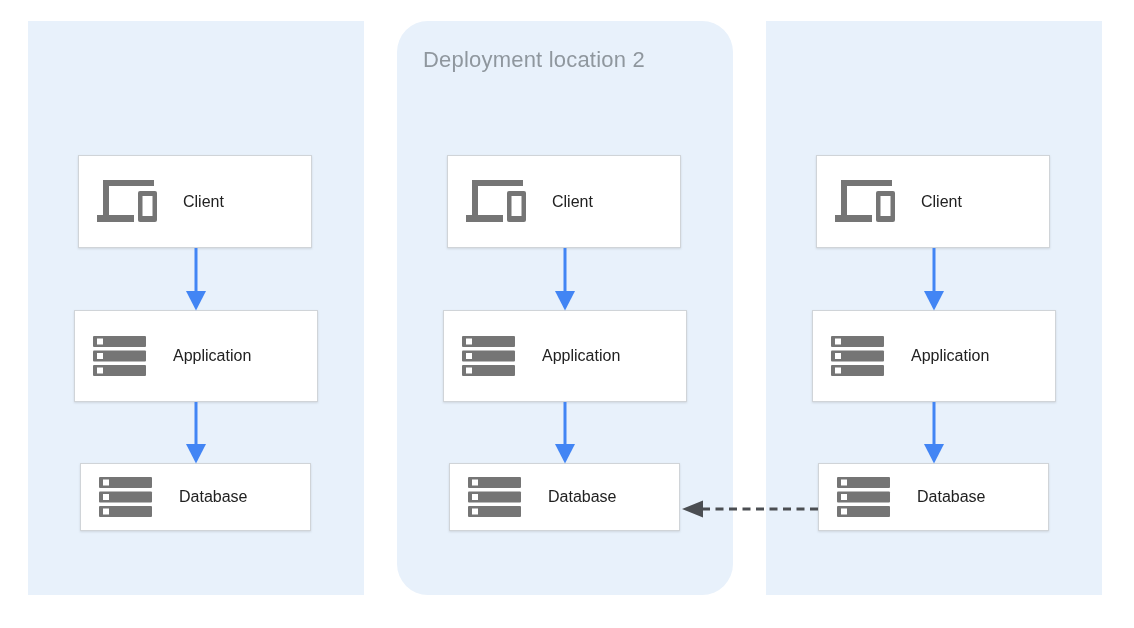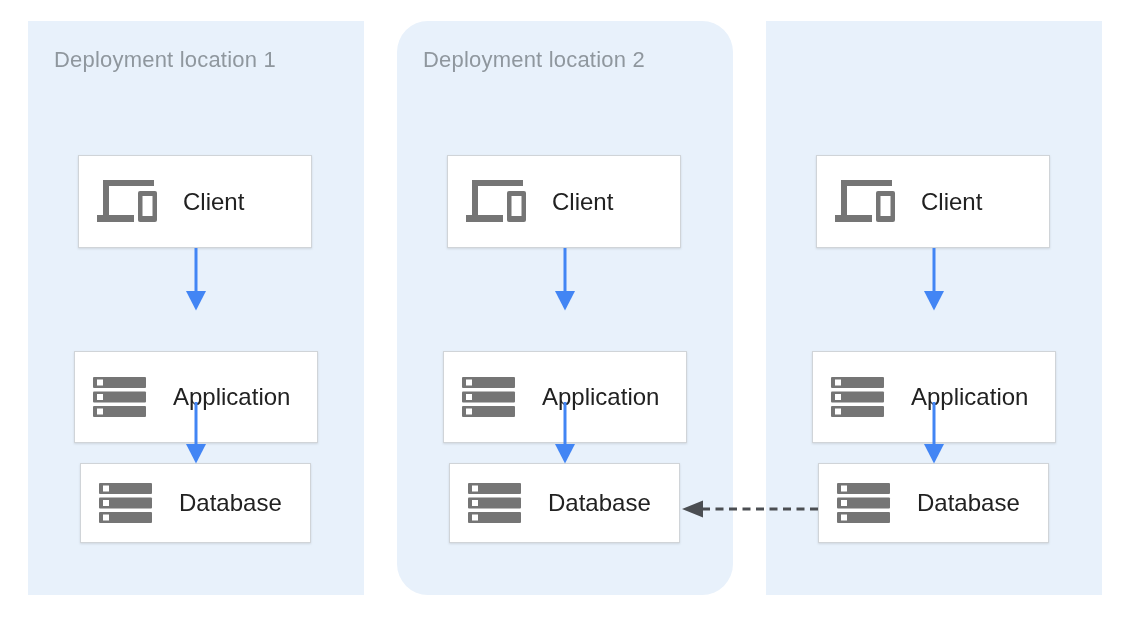--- a/index.html
+++ b/index.html
@@ -20,37 +20,36 @@
   .panel-title{
     position:absolute;top:26px;left:26px;
     font-size:22px;color:var(--title_text);letter-spacing:0.2px;white-space:nowrap;
   }
   .node{
     position:absolute;background:#fff;border:1px solid var(--box_border);
     box-shadow:0 1px 2px rgba(60,64,67,0.15);
     display:flex;align-items:center;box-sizing:border-box;padding-left:18px;
   }
   .node.client{left:50px;top:134px;width:234px;height:93px;}
-  .node.application{left:46px;top:289px;width:244px;height:92px;margin-top:41px;}
-  .node.database{left:52px;top:442px;width:231px;height:80px;}
+  .node.application{left:46px;top:289px;width:244px;height:92px;}
+  .node.database{left:52px;top:442px;width:231px;height:68px;}
   .node .icon{flex:0 0 auto;display:flex;align-items:center;}
-  .node .label{font-size:24px;color:var(--label_text);margin-left:26px;white-space:nowrap;}
+  .node .label{font-size:16px;color:var(--label_text);margin-left:26px;white-space:nowrap;}
   #arrow-layer{position:absolute;left:0;top:0;width:1134px;height:628px;pointer-events:none;}
   .flow-line{stroke:var(--arrow_blue);stroke-width:3;}
   .flow-head{fill:var(--arrow_blue);}
   .dash-line{stroke:var(--dashed_gray);stroke-width:3;stroke-dasharray:8 5.5;}
   .dash-head{fill:var(--dashed_gray);}
   .icon-fill{fill:var(--icon_gray);}
   .icon-screen{fill:#ffffff;}
 </style>
 </head>
 <body>
 
 <div class="panel p0">
-  <div class="panel-title">Deployment location 1</div>
   <div class="node client">
     <span class="icon">
       <svg width="60" height="44" viewBox="0 0 60 44">
         <rect class="icon-fill" x="6" y="0" width="51" height="6"></rect>
         <rect class="icon-fill" x="6" y="0" width="6" height="35"></rect>
         <rect class="icon-fill" x="0" y="35" width="37" height="7"></rect>
         <rect class="icon-fill" x="41" y="11" width="19" height="31" rx="2"></rect>
         <rect class="icon-screen" x="45.5" y="16" width="10" height="20"></rect>
       </svg>
     </span>

